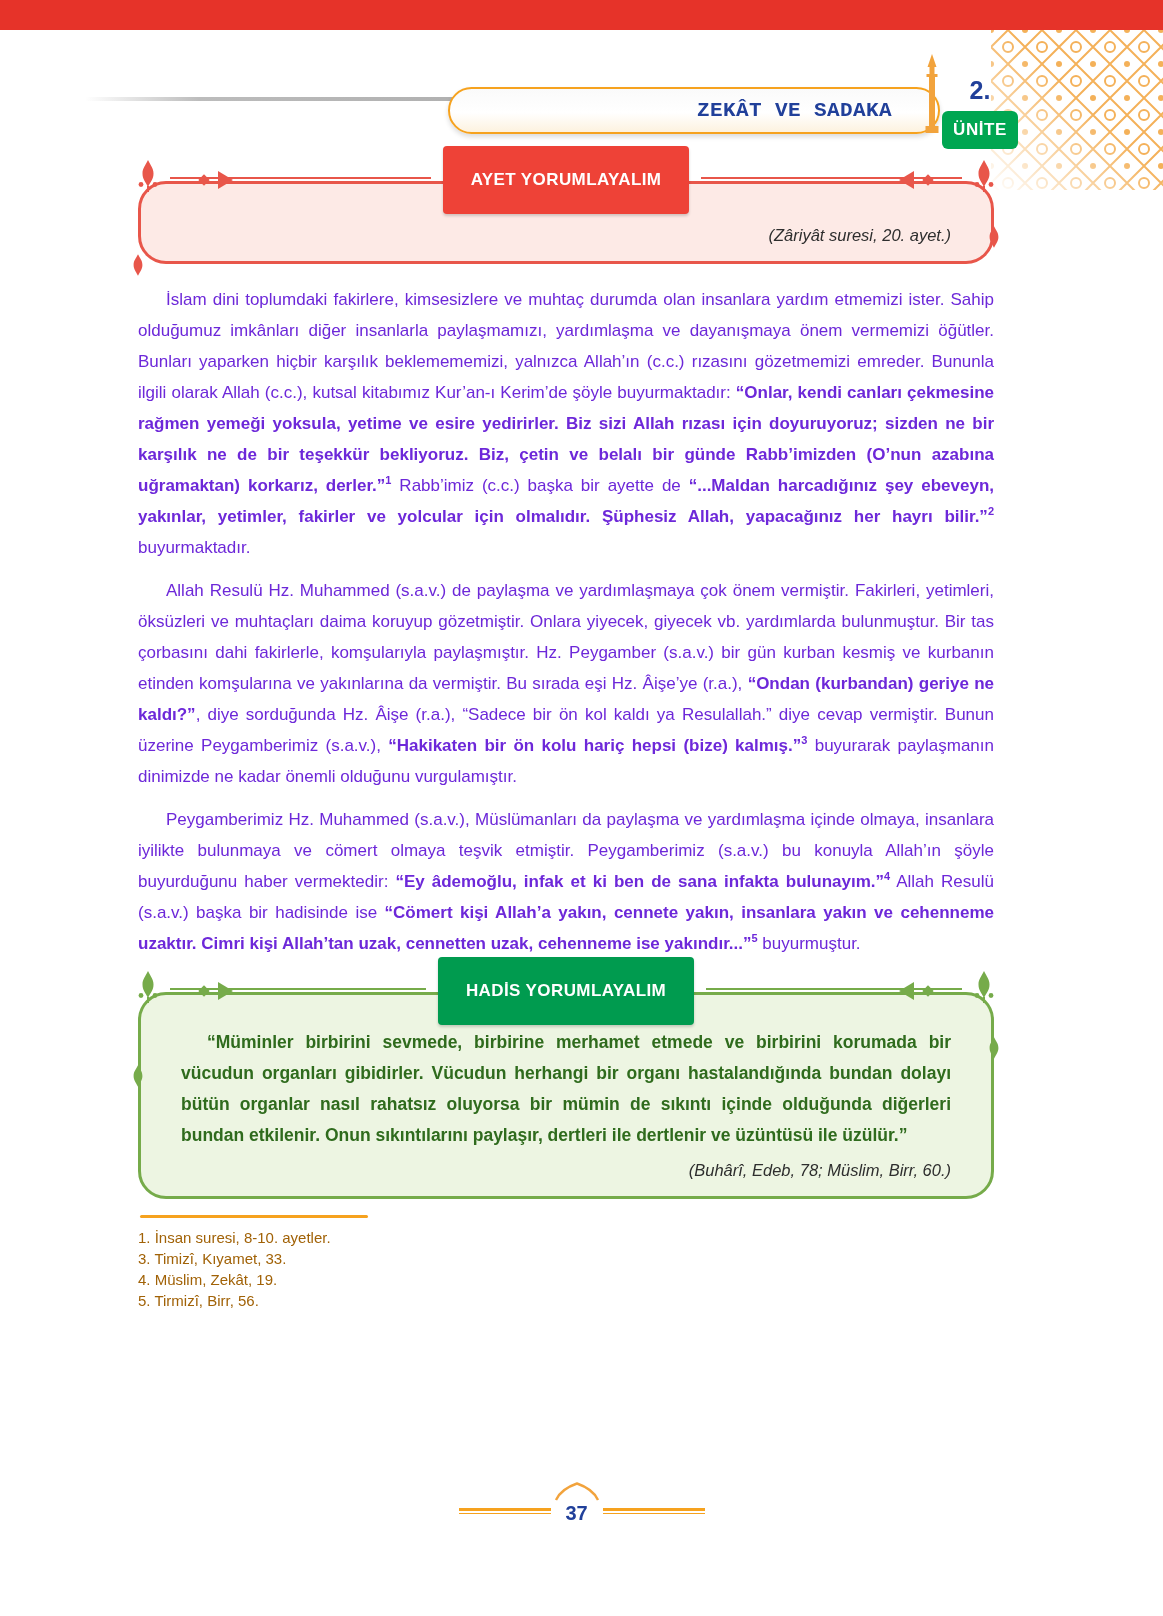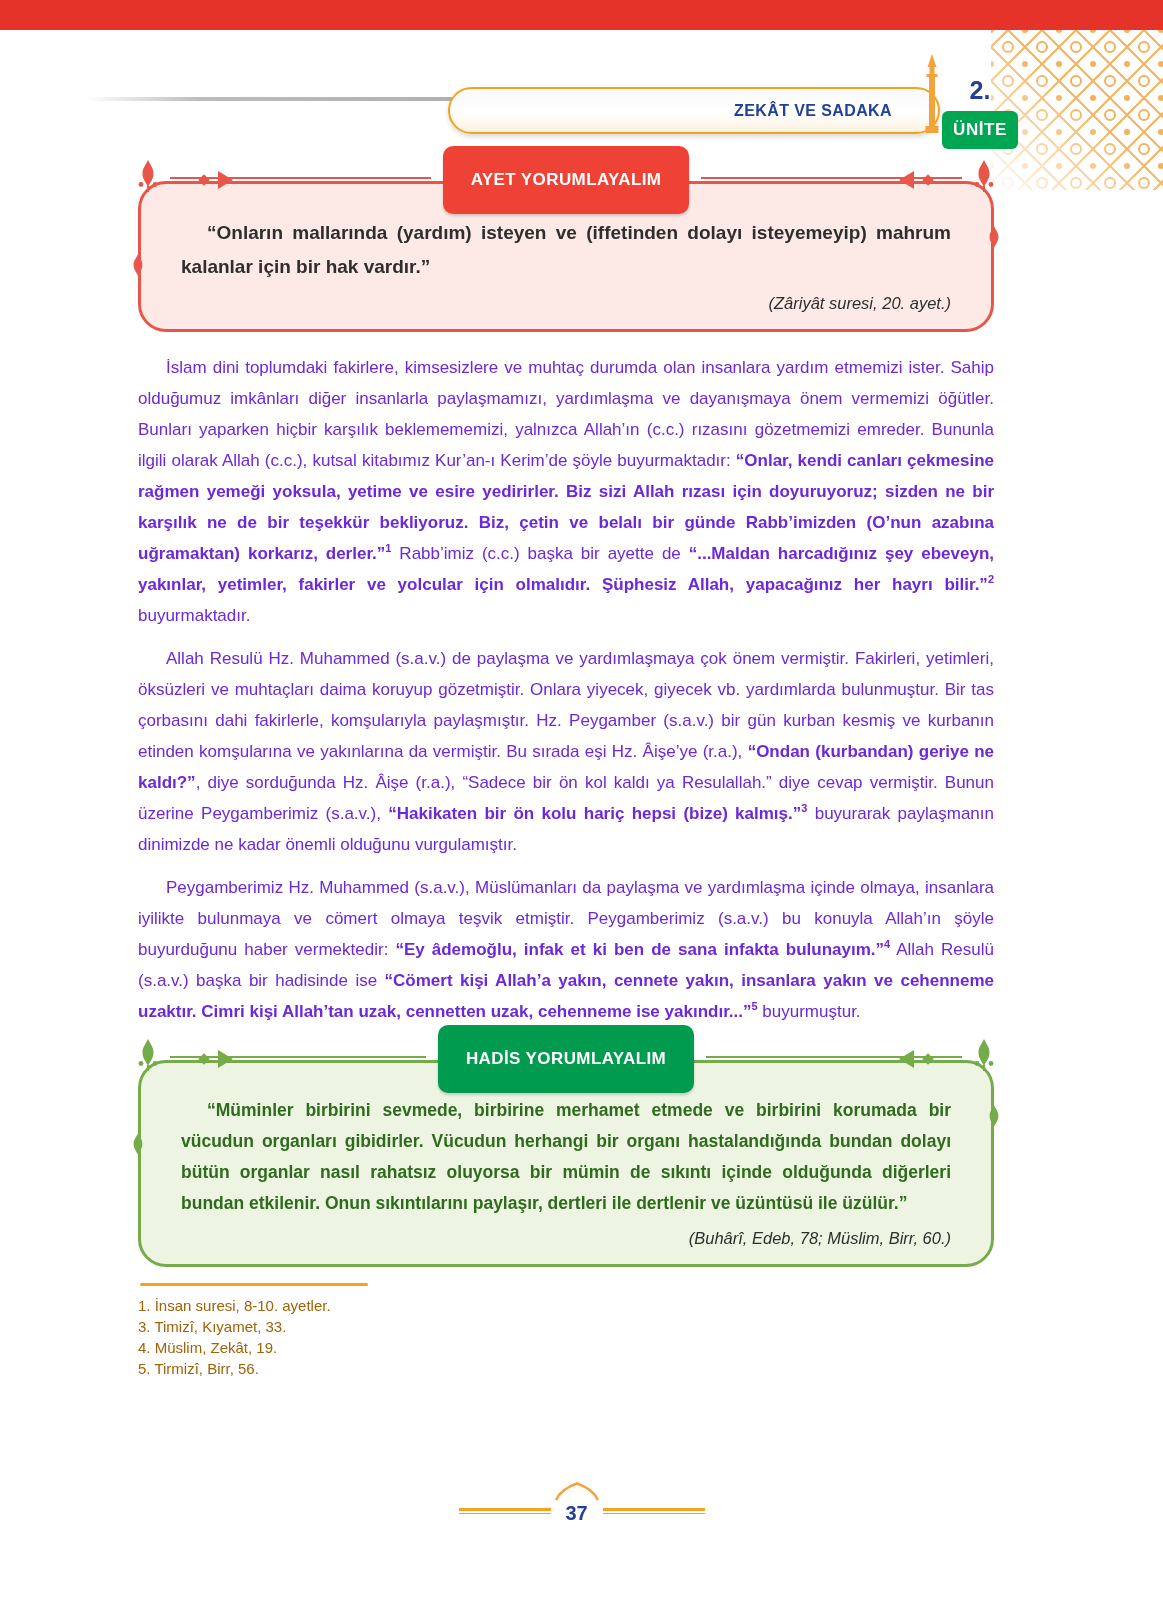--- a/index.html
+++ b/index.html
@@ -17,21 +17,21 @@
   
   .top-bar{position:absolute;top:0;left:0;width:1163px;height:30px;background:var(--red-bar);z-index:5;}
   .corner-pattern{position:absolute;top:30px;right:0;z-index:1;}
   .header-line{position:absolute;top:97px;left:85px;width:380px;height:4px;z-index:2;
     background:linear-gradient(90deg,rgba(185,185,185,0),#bcbcbc 30%,#b0b0b0);border-radius:3px;}
   .header-pill{position:absolute;left:448px;top:87px;width:492px;height:47px;z-index:3;
     border-radius:24px;border:2px solid var(--rule-orange);
     background:linear-gradient(180deg,#fafafa,#ffffff 55%,#fdf2df);
     box-shadow:0 3px 5px rgba(0,0,0,.14);
     display:flex;align-items:center;justify-content:flex-end;padding-right:46px;}
-  .header-title{color:var(--header-blue);font-weight:700;font-size:16px;letter-spacing:.4px;}
+  .header-title{color:var(--header-blue);font-weight:700;font-size:21px;letter-spacing:.4px;font-family:Liberation Mono, monospace;}
   .minaret{position:absolute;left:924px;top:54px;z-index:4;}
   .unit-block{position:absolute;left:942px;top:76px;width:76px;text-align:center;z-index:4;}
   .unit-number{display:block;color:var(--header-blue);font-size:25px;font-weight:800;line-height:1.15;}
   .unit-label{display:inline-block;background:var(--unit-green);color:#fff;font-weight:700;
     font-size:17px;padding:9px 11px;border-radius:6px;letter-spacing:.6px;margin-top:6px;}
   
   .content{position:absolute;left:138px;top:162px;width:856px;z-index:2;}
   .quote-section{position:relative;}
   .quote-section.green{margin-top:14px;}
   .badge-row{display:flex;align-items:center;position:relative;z-index:2;height:36px;}
@@ -39,21 +39,21 @@
   .green .badge-row{color:var(--hadis-box-border);}
   .fleur{flex:0 0 auto;margin-top:-8px;}
   .orn{flex:1;position:relative;height:30px;margin:0 6px;}
   .orn-line{position:absolute;left:6px;right:6px;top:12px;height:5px;
     border-top:2px solid currentColor;border-bottom:1px solid currentColor;}
   .orn-diamond{position:absolute;top:11px;left:36px;width:8px;height:8px;background:currentColor;transform:rotate(45deg);}
   .orn-mirror .orn-diamond{left:auto;right:36px;}
   .orn-arrow{position:absolute;top:6px;width:0;height:0;border-top:9px solid transparent;border-bottom:9px solid transparent;}
   .arrow-right{left:54px;border-left:15px solid currentColor;}
   .arrow-left{right:54px;border-right:15px solid currentColor;}
-  .badge{padding:24px 28px;border-radius:10px;color:#fff;font-size:17px;font-weight:700;
+  .badge{padding:24px 28px;border-radius:4px;color:#fff;font-size:17px;font-weight:700;
     letter-spacing:.4px;white-space:nowrap;box-shadow:0 2px 3px rgba(0,0,0,.18);}
   .badge-red{background:var(--ayet-red);}
   .badge-green{background:var(--hadis-green);}
   .edge-leaf{position:absolute;z-index:3;}
   .red .edge-leaf{color:var(--ayet-box-border);}
   .green .edge-leaf{color:var(--hadis-box-border);}
   .edge-leaf.left{left:-8px;top:88px;transform:rotate(180deg);}
   .edge-leaf.right{right:-8px;top:60px;transform:rotate(180deg);}
   .quote-box{margin-top:-17px;border-radius:28px;padding:32px 40px 16px;position:relative;z-index:1;}
   .red .quote-box{background:var(--ayet-box-bg);border:3px solid var(--ayet-box-border);}
@@ -152,21 +152,20 @@
           <rect x="9" y="26" width="2" height="6"></rect>
         </svg>
       </div>
       <svg class="edge-leaf left" width="16" height="26" viewBox="0 0 20 32" fill="currentColor">
         <path d="M10 0C7.2 6 4.5 8 4.5 13.5C4.5 19 7.2 21.5 10 27C12.8 21.5 15.5 19 15.5 13.5C15.5 8 12.8 6 10 0Z"></path>
       </svg>
       <svg class="edge-leaf right" width="16" height="26" viewBox="0 0 20 32" fill="currentColor">
         <path d="M10 0C7.2 6 4.5 8 4.5 13.5C4.5 19 7.2 21.5 10 27C12.8 21.5 15.5 19 15.5 13.5C15.5 8 12.8 6 10 0Z"></path>
       </svg>
       <div class="quote-box">
-        <p class="quote-text">“Onların mallarında (yardım) isteyen ve (iffetinden dolayı isteyemeyip) mahrum kalanlar için bir hak vardır.”</p>
         <p class="quote-source">(Zâriyât suresi, 20. ayet.)</p>
       </div>
     </section>
 
     <div class="paragraphs">
         <p class="body-para"><span>İslam dini toplumdaki fakirlere, kimsesizlere ve muhtaç durumda olan insanlara yardım etmemizi ister. Sahip olduğumuz imkânları diğer insanlarla paylaşmamızı, yardımlaşma ve dayanışmaya önem vermemizi öğütler. Bunları yaparken hiçbir karşılık beklemememizi, yalnızca Allah’ın (c.c.) rızasını gözetmemizi emreder. Bununla ilgili olarak Allah (c.c.), kutsal kitabımız Kur’an-ı Kerim’de şöyle buyurmaktadır: </span><span class="b">“Onlar, kendi canları çekmesine rağmen yemeği yoksula, yetime ve esire yedirirler. Biz sizi Allah rızası için doyuruyoruz; sizden ne bir karşılık ne de bir teşekkür bekliyoruz. Biz, çetin ve belalı bir günde Rabb’imizden (O’nun azabına uğramaktan) korkarız, derler.”</span><sup>1</sup><span> Rabb’imiz (c.c.) başka bir ayette de </span><span class="b">“...Maldan harcadığınız şey ebeveyn, yakınlar, yetimler, fakirler ve yolcular için olmalıdır. Şüphesiz Allah, yapacağınız her hayrı bilir.”</span><sup>2</sup><span> buyurmaktadır.</span></p>
         <p class="body-para"><span>Allah Resulü Hz. Muhammed (s.a.v.) de paylaşma ve yardımlaşmaya çok önem vermiştir. Fakirleri, yetimleri, öksüzleri ve muhtaçları daima koruyup gözetmiştir. Onlara yiyecek, giyecek vb. yardımlarda bulunmuştur. Bir tas çorbasını dahi fakirlerle, komşularıyla paylaşmıştır. Hz. Peygamber (s.a.v.) bir gün kurban kesmiş ve kurbanın etinden komşularına ve yakınlarına da vermiştir. Bu sırada eşi Hz. Âişe’ye (r.a.), </span><span class="b">“Ondan (kurbandan) geriye ne kaldı?”</span><span>, diye sorduğunda Hz. Âişe (r.a.), “Sadece bir ön kol kaldı ya Resulallah.” diye cevap vermiştir. Bunun üzerine Peygamberimiz (s.a.v.), </span><span class="b">“Hakikaten bir ön kolu hariç hepsi (bize) kalmış.”</span><sup>3</sup><span> buyurarak paylaşmanın dinimizde ne kadar önemli olduğunu vurgulamıştır.</span></p>
         <p class="body-para"><span>Peygamberimiz Hz. Muhammed (s.a.v.), Müslümanları da paylaşma ve yardımlaşma içinde olmaya, insanlara iyilikte bulunmaya ve cömert olmaya teşvik etmiştir. Peygamberimiz (s.a.v.) bu konuyla Allah’ın şöyle buyurduğunu haber vermektedir: </span><span class="b">“Ey âdemoğlu, infak et ki ben de sana infakta bulunayım.”</span><sup>4</sup><span> Allah Resulü (s.a.v.) başka bir hadisinde ise </span><span class="b">“Cömert kişi Allah’a yakın, cennete yakın, insanlara yakın ve cehenneme uzaktır. Cimri kişi Allah’tan uzak, cennetten uzak, cehenneme ise yakındır...”</span><sup>5</sup><span> buyurmuştur.</span></p>
       </div>
 

